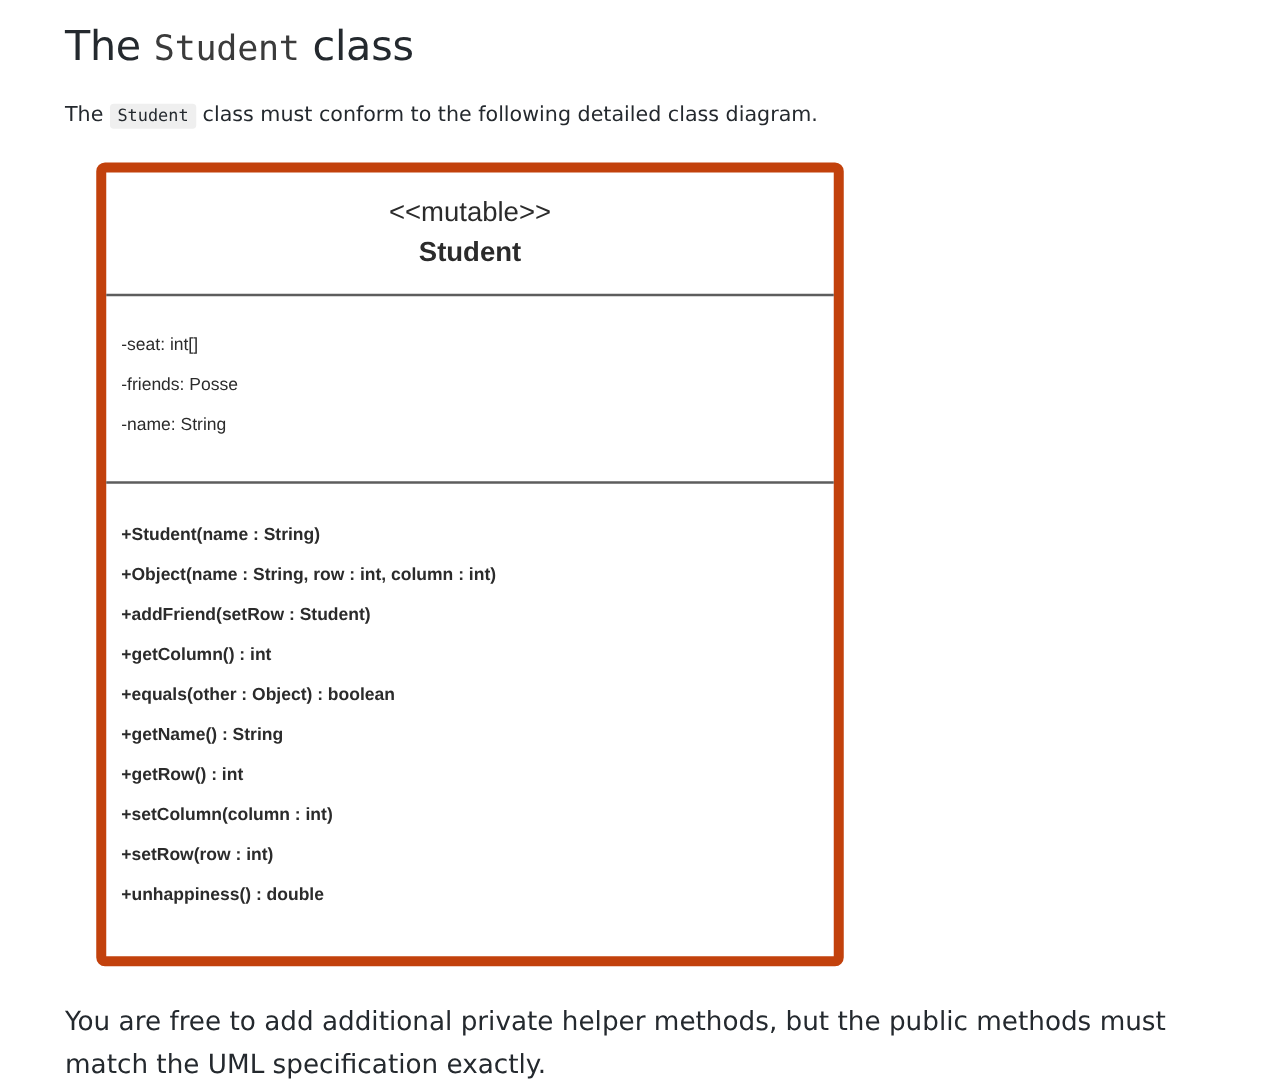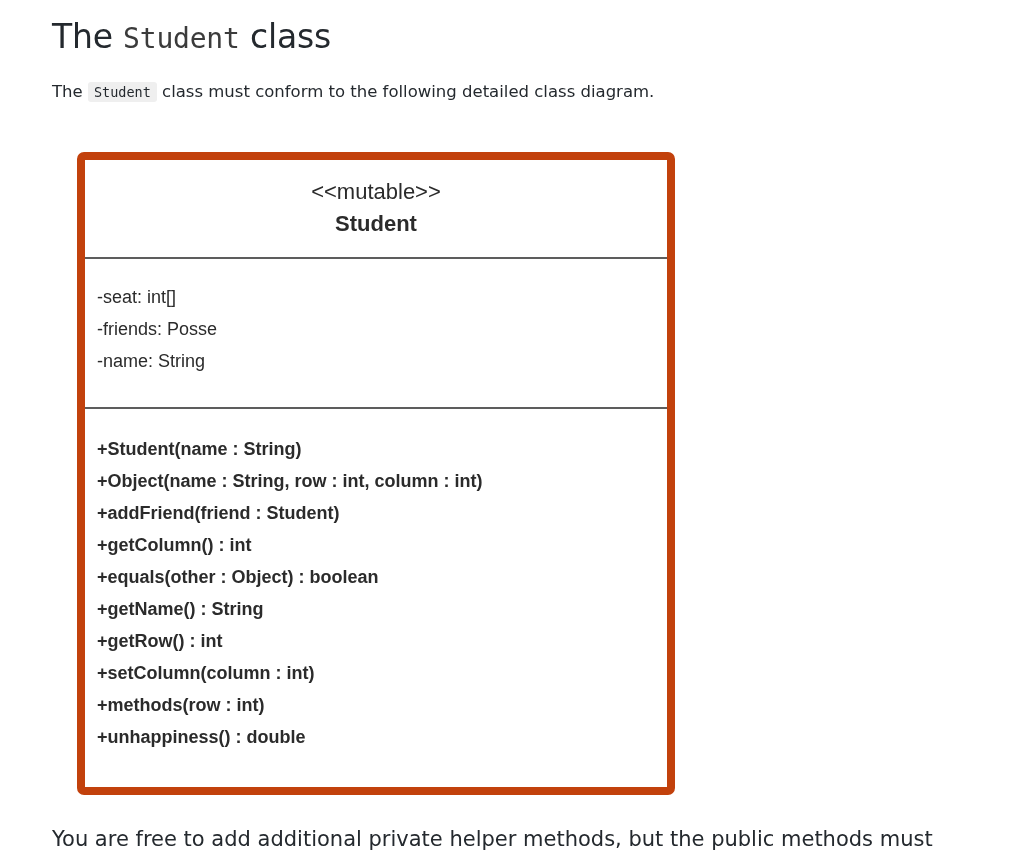--- a/index.html
+++ b/index.html
@@ -36,21 +36,21 @@
     font-size: 28px;
     font-weight: 400;
     color: #3b3b3b;
   }
 
   
   .intro {
     font-size: 16.5px;
     line-height: 1.6;
     color: #24292e;
-    margin: 0 0 46px 0;
+    margin: 0 0 24px 0;
   }
   code.inline {
     font-family: "DejaVu Sans Mono", monospace;
     font-size: 13.5px;
     background: #efefef;
     border-radius: 3px;
     padding: 2px 6px;
     color: #24292e;
   }
 
@@ -95,21 +95,21 @@
 
   
   .uml-attributes {
     padding: 22px 12px 30px 12px;
   }
   .uml-methods {
     padding: 24px 12px 34px 12px;
     font-weight: bold;
   }
   .uml-line {
-    font-size: 18px;
+    font-size: 14px;
     line-height: 32px;
     white-space: pre;
     color: #2b2b2b;
   }
 
   
   .footer-note {
     font-size: 21px;
     line-height: 1.62;
     color: #24292e;
@@ -140,27 +140,27 @@
 
       <div class="uml-compartment uml-attributes">
         <div class="uml-line">-seat: int[]</div>
         <div class="uml-line">-friends: Posse</div>
         <div class="uml-line">-name: String</div>
       </div>
 
       <div class="uml-compartment uml-methods">
         <div class="uml-line">+Student(name : String)</div>
         <div class="uml-line">+Object(name : String, row : int, column : int)</div>
-        <div class="uml-line">+addFriend(friend : Student)</div>
+        <div class="uml-line">+addFriend(setRow : Student)</div>
         <div class="uml-line">+getColumn() : int</div>
         <div class="uml-line">+equals(other : Object) : boolean</div>
         <div class="uml-line">+getName() : String</div>
         <div class="uml-line">+getRow() : int</div>
         <div class="uml-line">+setColumn(column : int)</div>
-        <div class="uml-line">+methods(row : int)</div>
+        <div class="uml-line">+setRow(row : int)</div>
         <div class="uml-line">+unhappiness() : double</div>
       </div>
 
     </div>
   </div>
 
   <p class="footer-note">You are free to add additional private helper methods, but the public methods must match the UML specification exactly.</p>
 
 </div>
 

